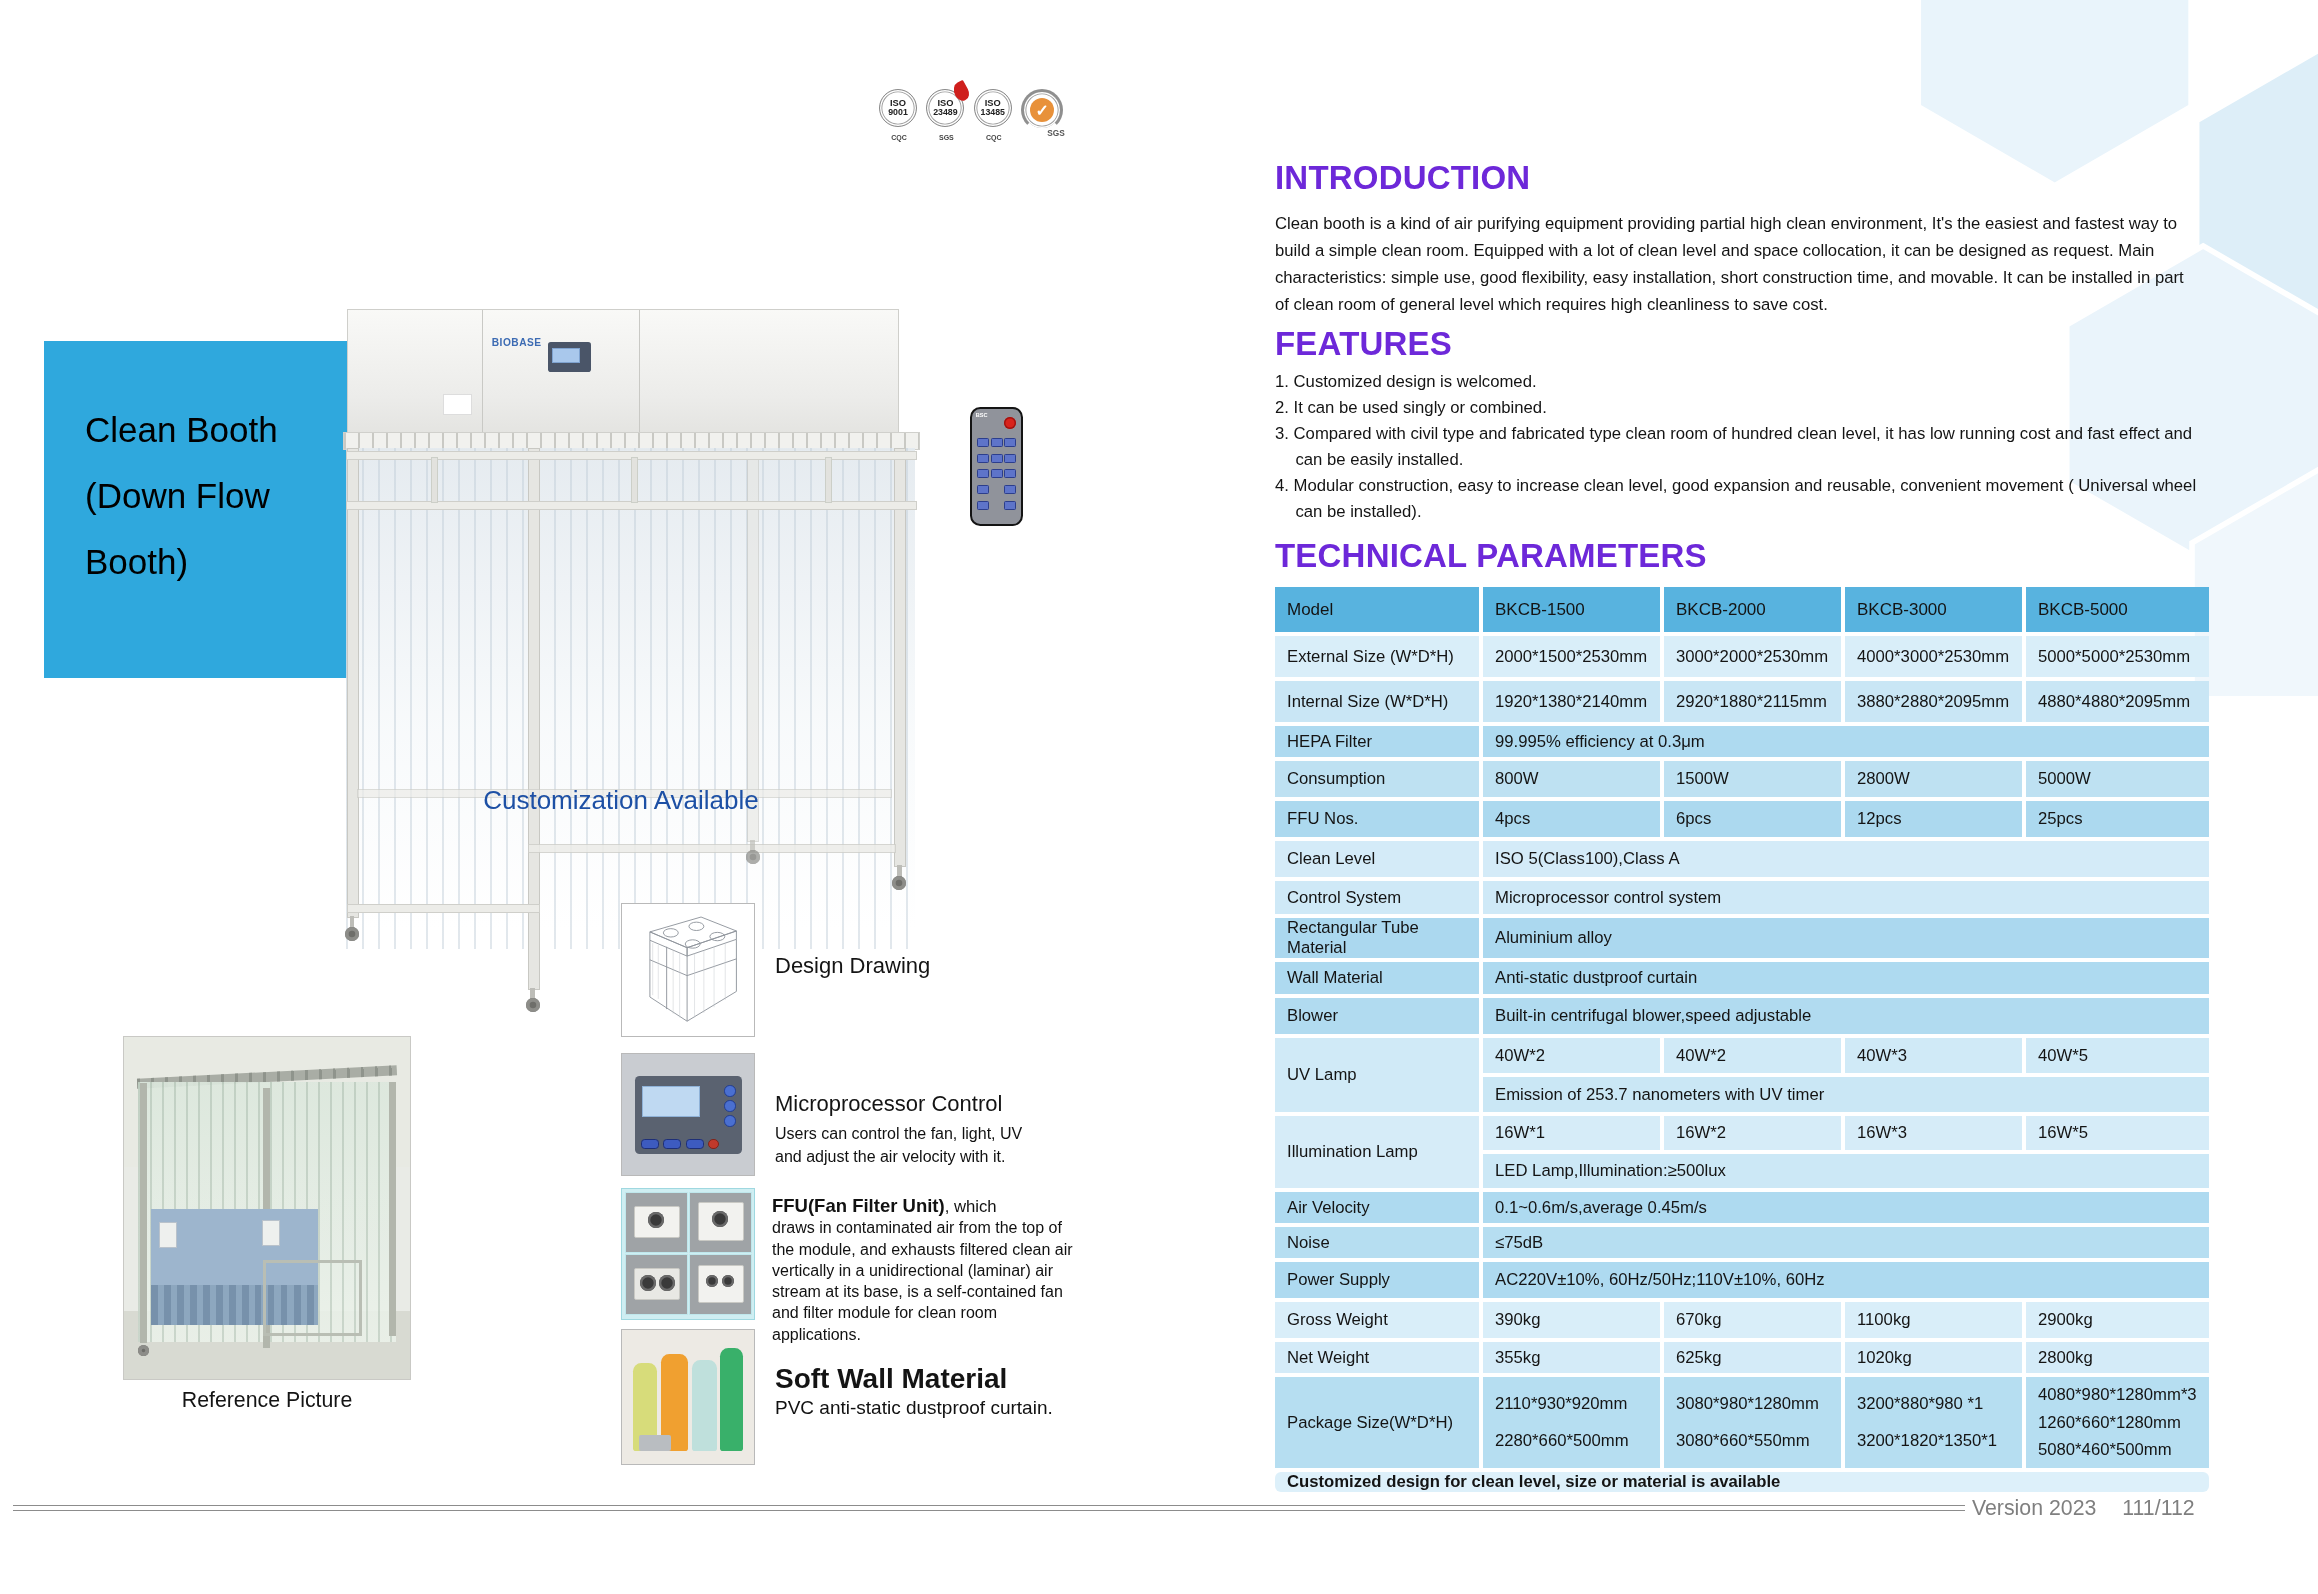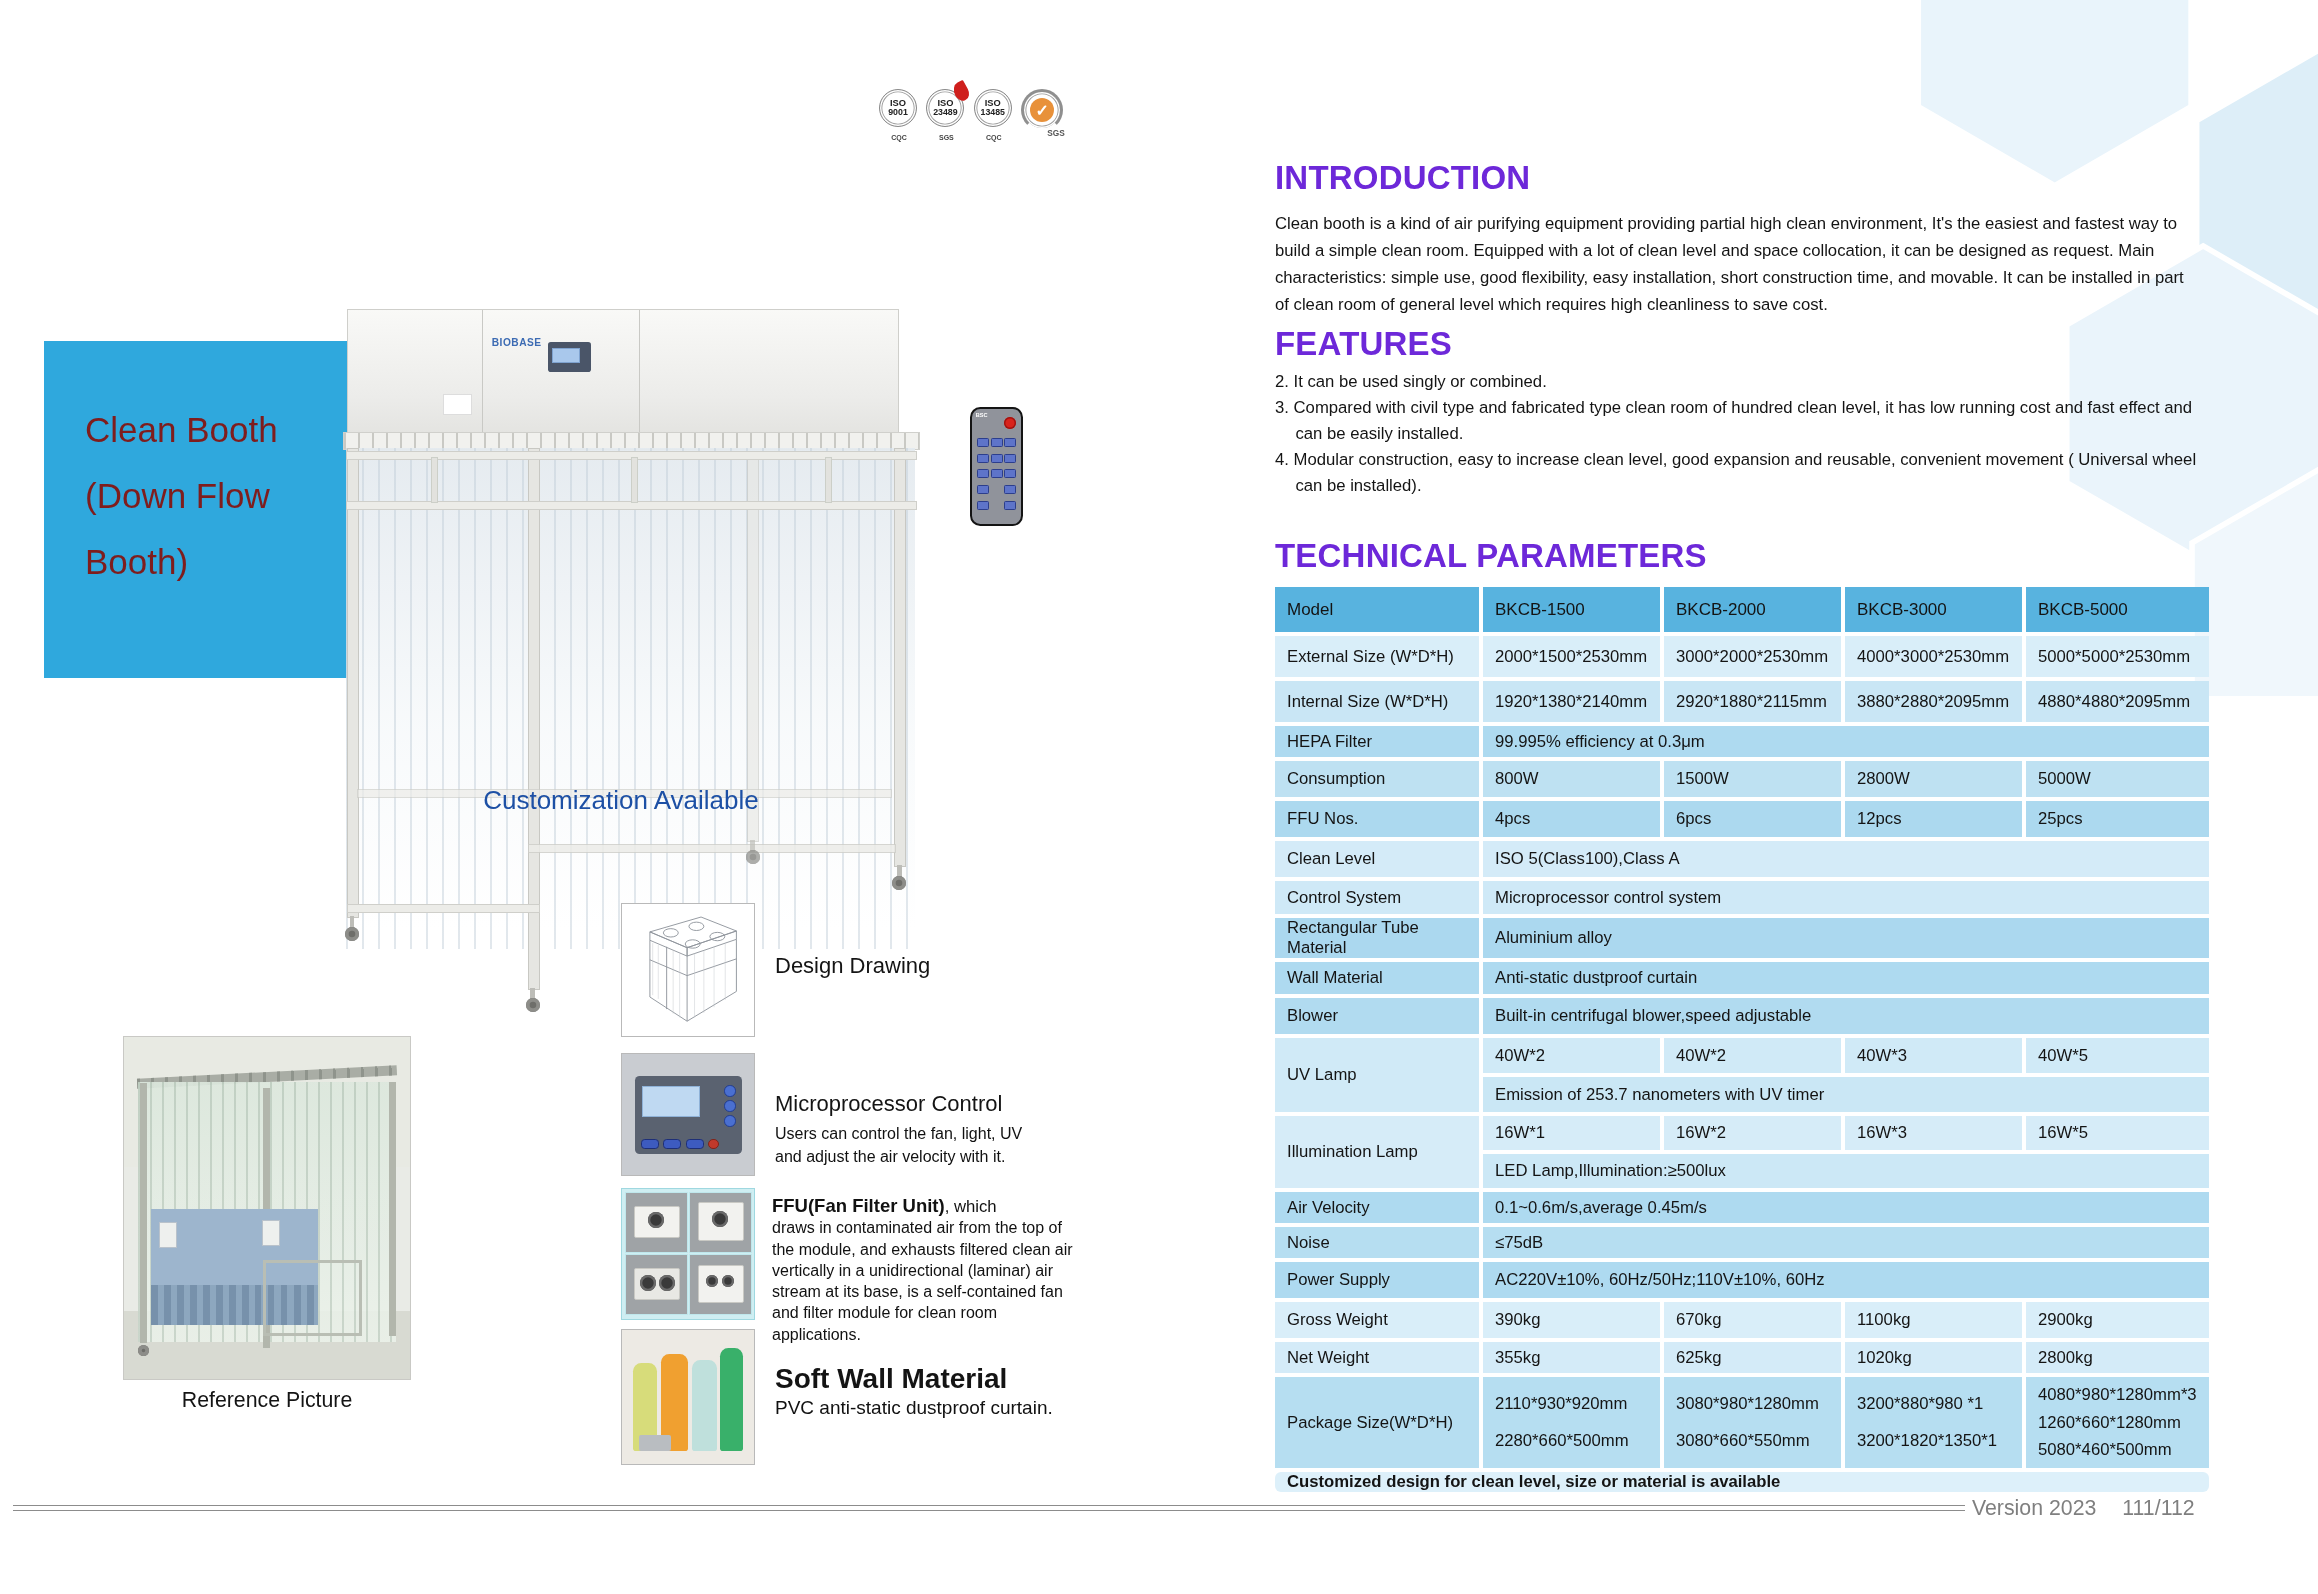--- a/index.html
+++ b/index.html
@@ -20,21 +20,21 @@
   .badge .org{position:absolute;left:0;right:0;bottom:2.8px;text-align:center;font-size:7px;font-weight:bold;color:#444;}
   .badge .bird{position:absolute;top:-7.4px;right:-1.9px;width:14px;height:18.5px;background:#cf1f1c;
         border-radius:75% 15% 60% 60%;transform:rotate(-28deg);}
   .badge.sgs .ring{border:3.2px solid #8f8f8f;border-bottom-color:transparent;}
   .badge.sgs .disc{width:24px;height:24px;border-radius:50%;background:#e8913a;color:#fff;display:flex;align-items:center;justify-content:center;
         font-size:16px;font-weight:bold;}
   .badge.sgs .org{bottom:6.5px;right:-3.7px;left:auto;font-size:8.3px;color:#555;}
 
   
   #titleBox{left:44px;top:341px;width:304px;height:337px;background:#2fa8dd;}
-  #titleBox .lines{position:absolute;left:41px;top:56px;color:#7f1d1d;font-size:35px;line-height:66px;}
+  #titleBox .lines{position:absolute;left:41px;top:56px;color:#000000;font-size:35px;line-height:66px;}
 
   
   #booth{left:343px;top:297px;width:584px;height:705px;}
   .plenum{position:absolute;left:3.7px;top:12px;width:550px;height:123px;
         background:linear-gradient(180deg,#f9f9f7,#ececea 70%,#e4e4e1);border:0.9px solid #cfcfcb;}
   .plenum .div{position:absolute;top:0;bottom:0;width:0.9px;background:#c9c9c5;}
   .brand{position:absolute;left:144px;top:27px;font-size:10.2px;font-weight:bold;color:#3c6bb3;letter-spacing:0.5px;}
   .cpanel{position:absolute;left:200px;top:32px;width:43px;height:30px;background:#4a5568;border-radius:2.8px;}
   .cpanel .scr{position:absolute;left:4.6px;top:5.6px;width:26px;height:13px;background:#a9c8ec;border:0.5px solid #7fa3d0;}
   .sticker{position:absolute;left:95px;top:84px;width:27px;height:18.5px;background:#fff;border:0.5px solid #ddd;}
@@ -243,20 +243,21 @@
     <div class="rbtn" style="left:32px;top:92px;"></div>
   </div>
 
   <div id="custom" class="abs">Customization Available</div>
 
   <div id="introH" class="abs h1">INTRODUCTION</div>
   <div id="introBody" class="abs">Clean booth is a kind of air purifying equipment providing partial high clean environment, It's the easiest and fastest way to build a simple clean room. Equipped with a lot of clean level and space collocation, it can be designed as request. Main characteristics: simple use, good flexibility, easy installation, short construction time, and movable. It can be installed in part of clean room of general level which requires high cleanliness to save cost.</div>
 
   <div id="featH" class="abs h1">FEATURES</div>
   <div id="featList" class="abs">
+    <div class="feat">1. Customized design is welcomed.</div>
     <div class="feat">2. It can be used singly or combined.</div>
     <div class="feat">3. Compared with civil type and fabricated type clean room of hundred clean level, it has low running cost and fast effect and can be easily installed.</div>
     <div class="feat">4. Modular construction, easy to increase clean level, good expansion and reusable, convenient movement ( Universal wheel can be installed).</div>
   </div>
 
   <div id="techH" class="abs h1">TECHNICAL PARAMETERS</div>
 
   <table id="ptable">
     <colgroup>
         <col style="width:204px">

